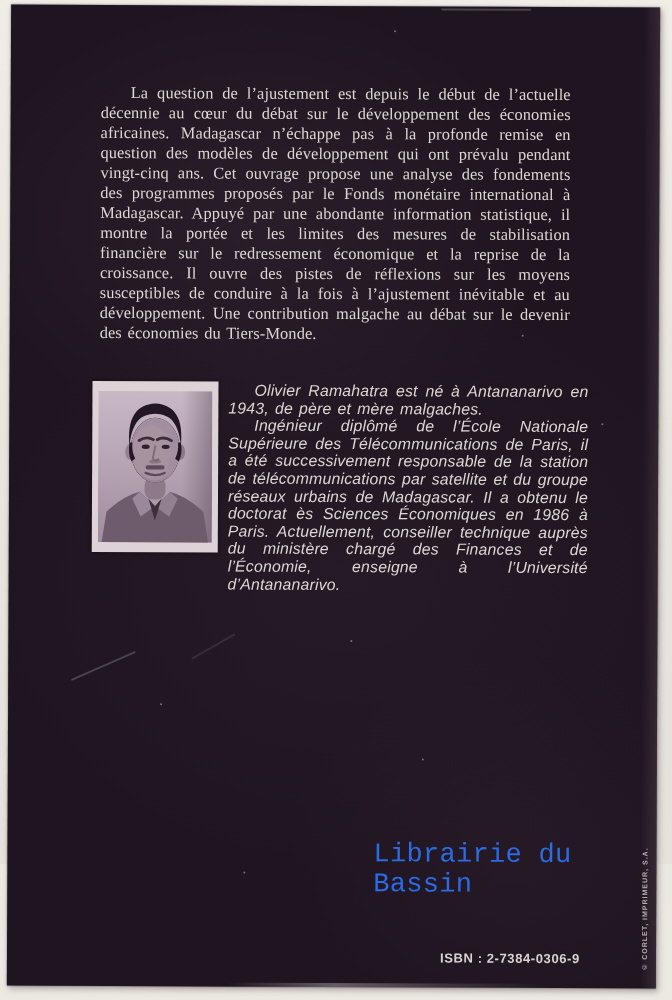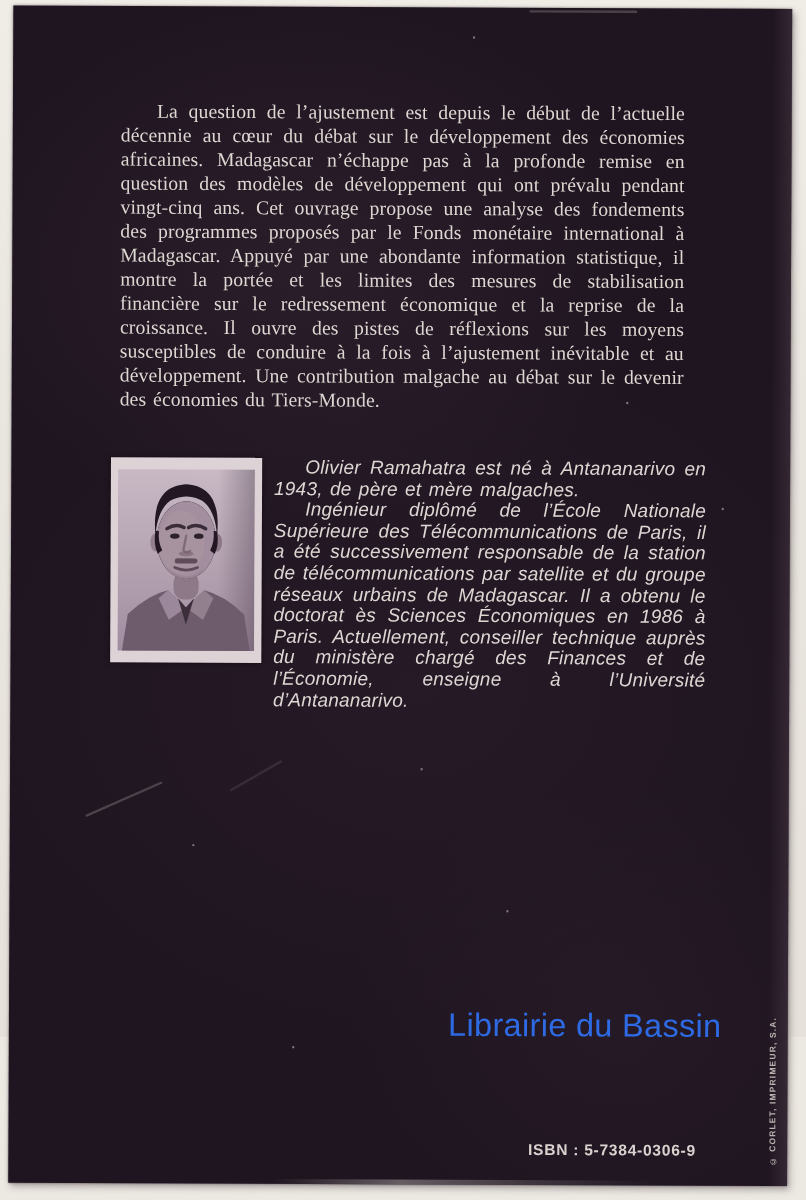--- a/index.html
+++ b/index.html
@@ -73,21 +73,21 @@
     font-size: 15.8px; line-height: 17.6px;
     letter-spacing: .2px; word-spacing: 1.5px;
     color: #ddd7d3;
     text-align: justify;
   }
   .bio p { margin: 0; text-indent: 26px; }
   
   .watermark {
     position: absolute;
     left: 366px; top: 833px;
-    font-family: Liberation Sans, sans-serif;
+    font-family: Liberation Mono, monospace;
     font-size: 27px; font-weight: 400;
     letter-spacing: .3px;
     color: #2d6ae4;
   }
   
   .isbn {
     position: absolute;
     left: 433px; top: 944px;
     font-family: "Liberation Sans", sans-serif;
     font-size: 13px; font-weight: 600;
@@ -179,21 +179,21 @@
       </div>
 
       <div class="bio">
         <p>Olivier Ramahatra est né à Antananarivo en 1943, de père et mère malgaches.</p>
         <p>Ingénieur diplômé de l’École Nationale Supérieure des Télécommunications de Paris, il a été successivement responsable de la station de télécommunications par satellite et du groupe réseaux urbains de Madagascar. Il a obtenu le doctorat ès Sciences Économiques en 1986 à Paris. Actuellement, conseiller technique auprès du ministère chargé des Finances et de l’Économie, enseigne à l’Université d’Antananarivo.</p>
       </div>
     </div>
 
     <div class="watermark">Librairie du Bassin</div>
 
-    <div class="isbn">ISBN : 5-7384-0306-9</div>
+    <div class="isbn">ISBN : 2-7384-0306-9</div>
 
     <div class="printer">© CORLET, IMPRIMEUR, S.A.</div>
 
     <div class="speck" style="left:383px; top:24px;"></div>
     <div class="speck" style="left:259px; top:246px;"></div>
     <div class="speck" style="left:512px; top:328px;"></div>
     <div class="speck" style="left:592px; top:416px;"></div>
     <div class="speck" style="left:342px; top:634px;"></div>
     <div class="speck" style="left:152px; top:698px;"></div>
     <div class="speck" style="left:414px; top:752px;"></div>

